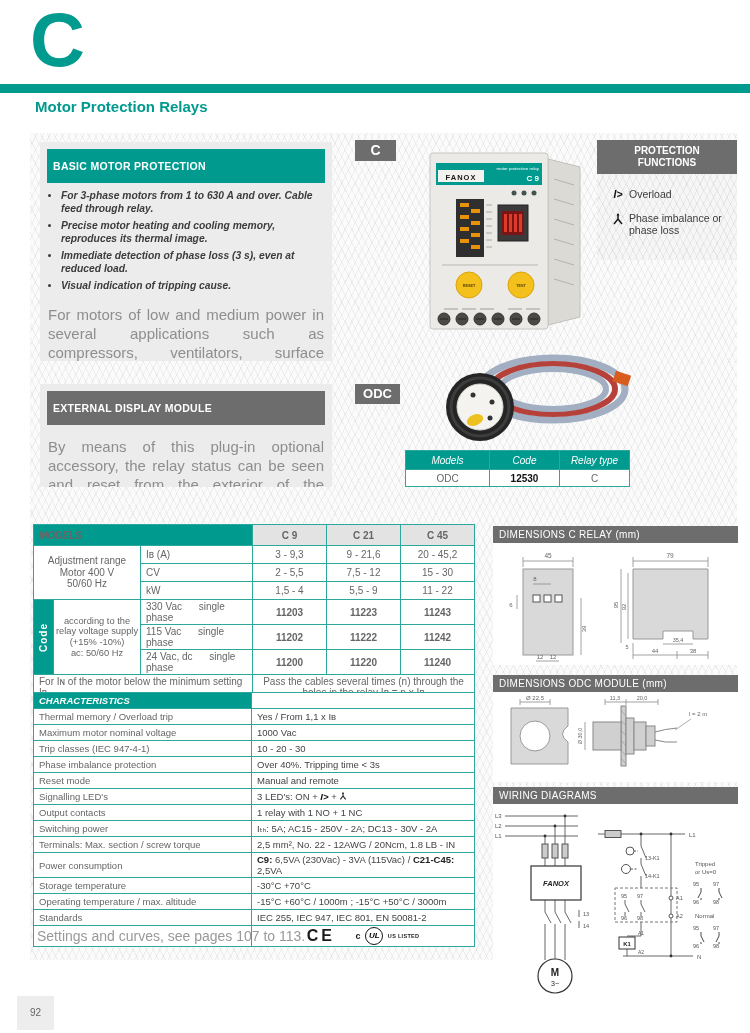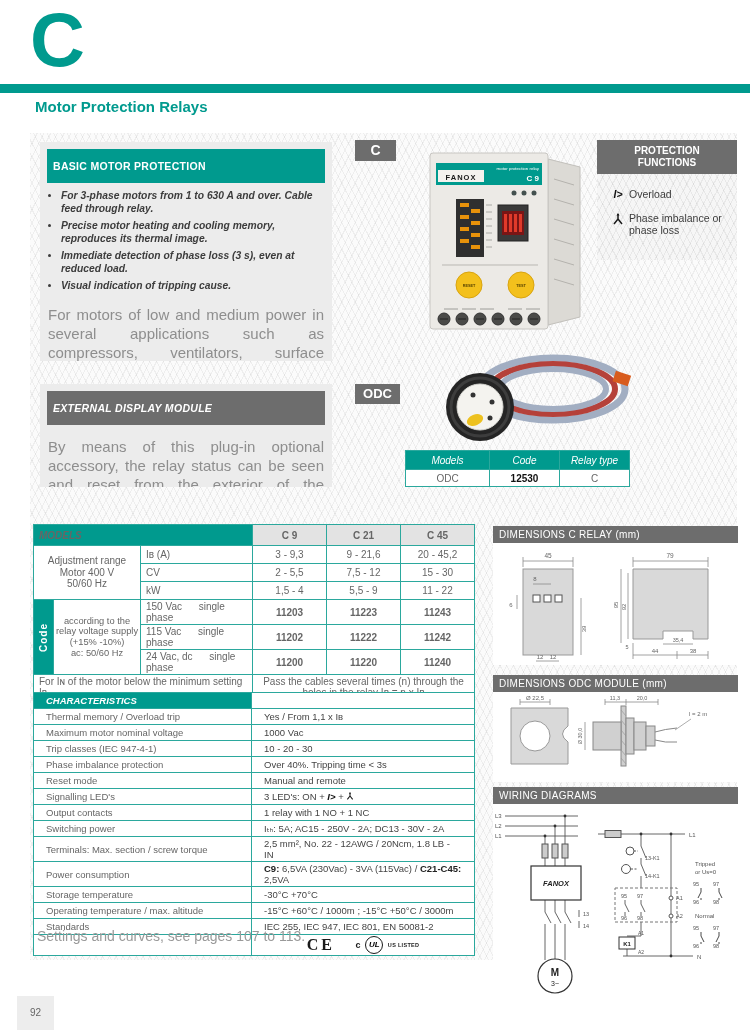--- a/index.html
+++ b/index.html
@@ -19,21 +19,21 @@
     padding:11px 6px;letter-spacing:.3px;}
   .sec-header.dark{background:#6d6d6d;}
   .badge{background:#6d6d6d;color:#fff;font-weight:bold;text-align:center;}
   
   .basic{left:10px;top:9px;width:292px;height:219px;padding:7px;box-sizing:border-box;overflow:hidden;}
   .basic ul{margin:7px 0 4px 14px;padding:0;}
   .basic li{font-size:10.3px;font-weight:bold;font-style:italic;color:#3c3c3c;
     line-height:1.22;margin-bottom:5px;}
   .basic p,.edm p{font-size:15px;color:#8e8e8e;line-height:1.27;text-align:justify;margin:12px 1px 7px 1px;}
   .edm{left:10px;top:251px;width:292px;height:103px;padding:7px;box-sizing:border-box;overflow:hidden;}
-  .edm .sec-header{margin-bottom:7px;font-style:italic;}
+  .edm .sec-header{margin-bottom:7px;}
   .basic .sec-header{margin-bottom:2px;}
   .c-badge{left:325px;top:7px;width:41px;height:21px;font-size:14px;line-height:21px;}
   .odc-badge{left:325px;top:251px;width:45px;height:20px;font-size:13px;line-height:20px;}
   
   .pf{left:567px;top:7px;width:140px;}
   .pf-header{background:#6d6d6d;color:#fff;font-size:10px;font-weight:bold;text-align:center;
     padding:5px 4px;white-space:pre-line;line-height:1.2;}
   .pf-body{padding:14px 8px 12px 10px;
     background-color:#f6f6f6;
     background-image:repeating-linear-gradient(63deg,rgba(0,0,0,0.06) 0 1px,transparent 1px 6px),
@@ -62,26 +62,26 @@
   .row-label .ph{margin-left:14px;}
   .val{text-align:center;}
   .code-val{text-align:center;font-weight:bold;color:#111;font-size:10.5px;}
   .code-side{background:#009a8e;padding:0;}
   .vert{writing-mode:vertical-rl;transform:rotate(180deg);color:#fff;font-weight:bold;
     font-size:10px;display:block;margin:0 auto;letter-spacing:1px;}
   .note-label{font-size:9.5px;color:#555;padding-left:5px;}
   .note-val{font-size:7.2px;color:#777;text-align:center;padding:0 2px;}
   .ext-val{font-size:10px;color:#555;text-align:center;}
   .chars{left:3px;top:559px;width:441px;}
-  .chars td{font-size:9.5px;height:13px;padding:1px 12px;}
+  .chars td{font-size:9.5px;height:13px;padding:1px 5px;}
   .c-label{color:#666;}
   .c-value{color:#444;}
   .bld{font-weight:bold;color:#222;}
   .marks-cell{text-align:center;height:24px;}
-  .ce-mark{font-family:Liberation Serif, serif;font-size:16px;letter-spacing:3px;color:#1a1a1a;
+  .ce-mark{font-family:Liberation Sans, sans-serif;font-size:16px;letter-spacing:3px;color:#1a1a1a;
     font-weight:bold;vertical-align:middle;margin-right:18px;}
   .ul-c{font-size:9px;font-weight:bold;color:#1a1a1a;vertical-align:middle;}
   .ul-circle{display:inline-block;width:16px;height:16px;border:1.6px solid #1a1a1a;border-radius:50%;
     font-size:8px;font-weight:bold;line-height:16px;text-align:center;vertical-align:middle;
     font-style:italic;margin:0 2px;}
   .ul-txt{font-size:5.5px;font-weight:bold;color:#1a1a1a;vertical-align:middle;letter-spacing:.3px;}
   .footnote{left:7px;top:795px;font-size:14px;color:#999;}
   
   .rc-header{width:245px;height:17px;background:#6d6d6d;color:#fff;font-size:10px;
     padding:3px 0 16px 6px;box-sizing:border-box;letter-spacing:.3px;}
@@ -287,21 +287,21 @@
       </tr>
       <tr class="h20">
         <td rowspan="3" class="code-side">
           <span class="vert">Code</span>
         </td>
         <td rowspan="3" class="group-label small">according to the
 relay voltage supply
 (+15% -10%)
 ac: 50/60 Hz</td>
         <td class="row-label">
-          <span>150 Vac</span>
+          <span>330 Vac</span>
           <span class="ph">single phase</span>
         </td>
         <td class="code-val">11203</td>
         <td class="code-val">11223</td>
         <td class="code-val">11243</td>
       </tr>
       <tr class="h20">
         <td class="row-label">
           <span>115 Vac</span>
           <span class="ph">single phase</span>

